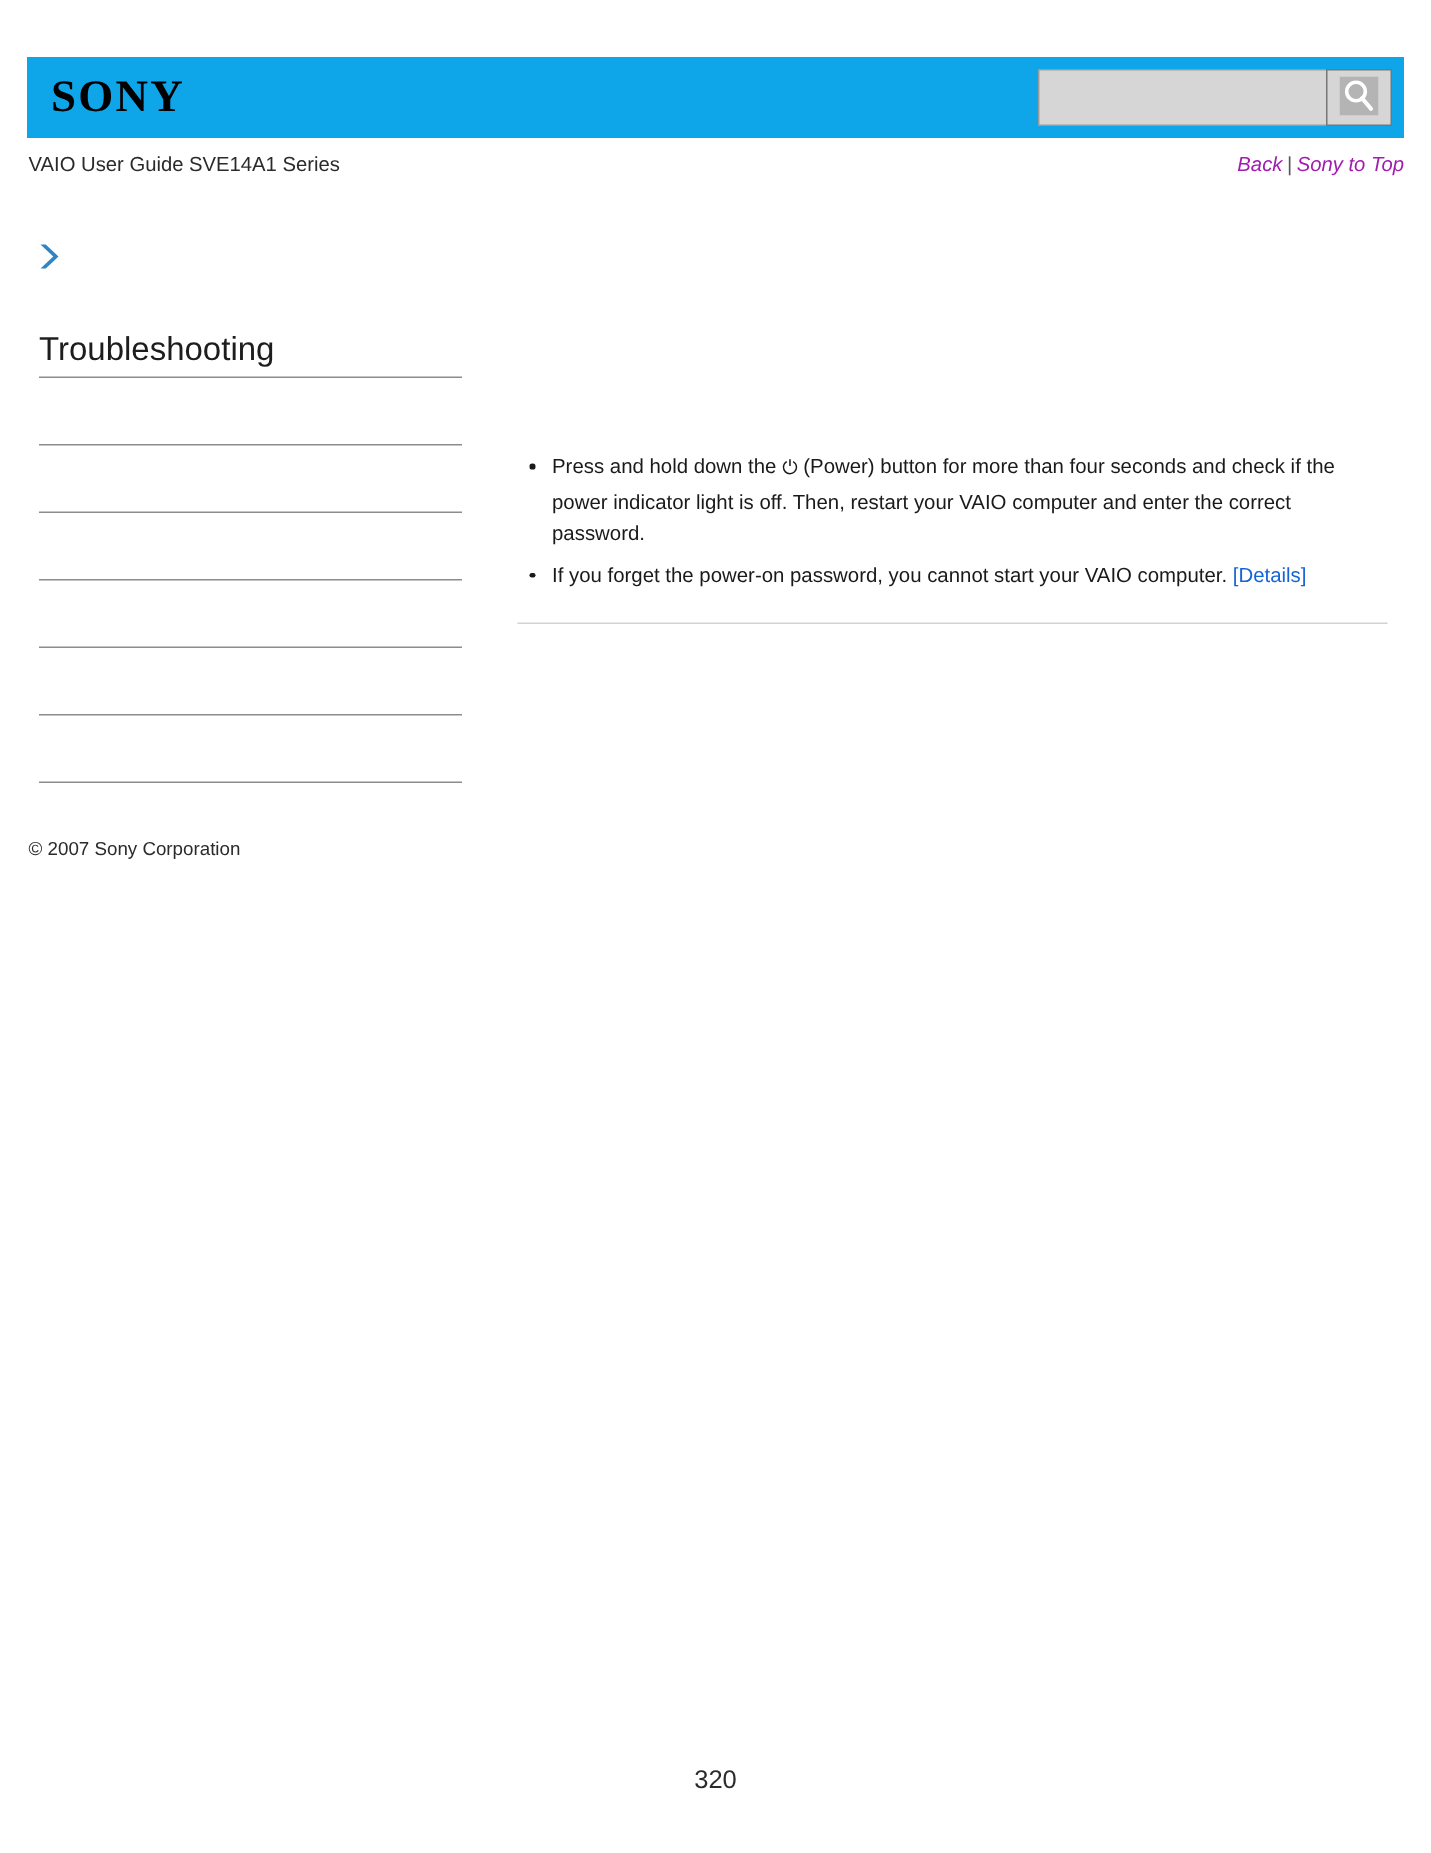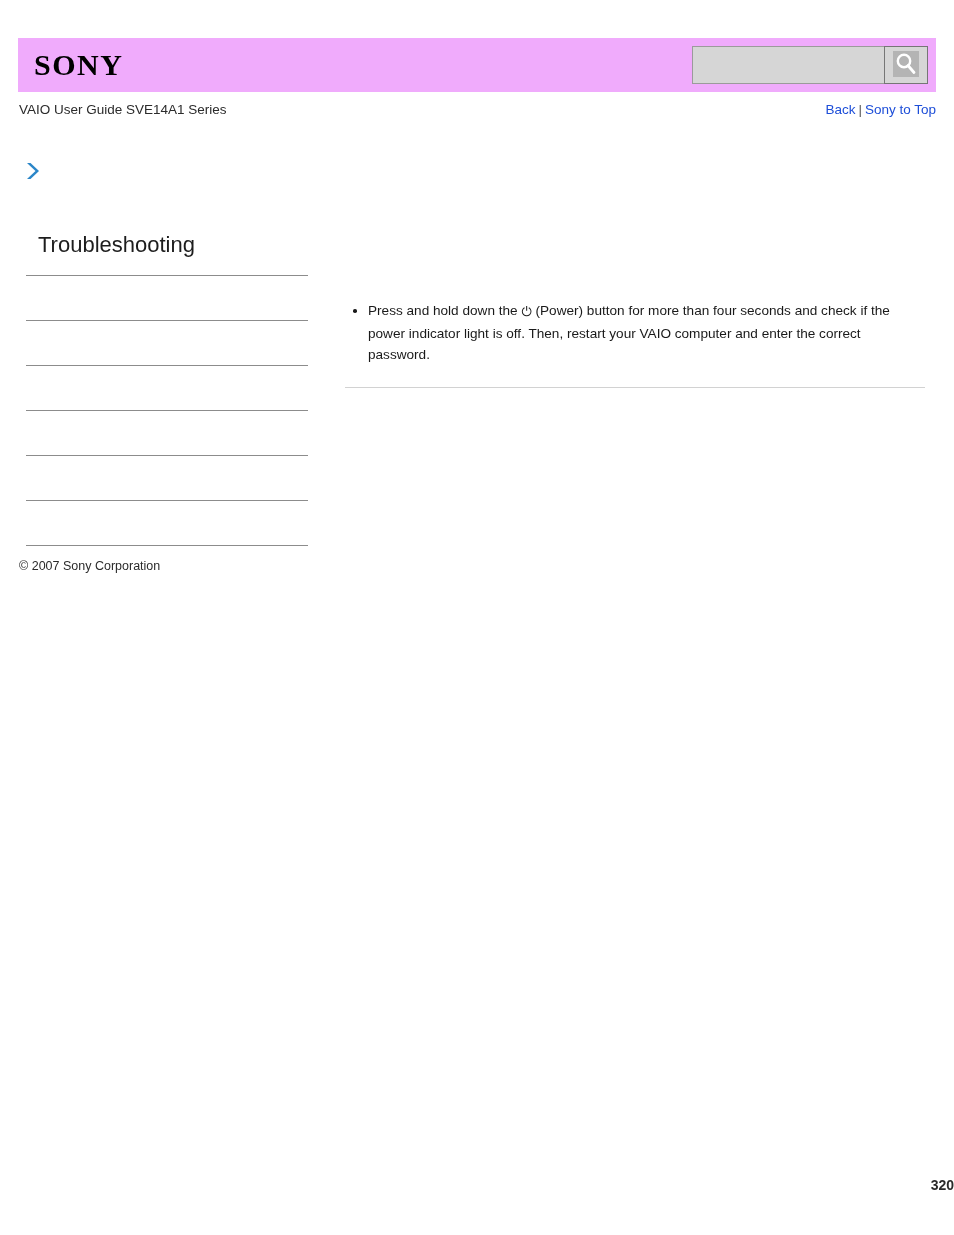--- a/index.html
+++ b/index.html
@@ -16,21 +16,21 @@
     overflow: hidden;
   }
 
   
   .header-bar {
     position: absolute;
     left: 18px;
     top: 38px;
     width: 918px;
     height: 54px;
-    background: #f0abfc;
+    background: #0ea5e9;
     box-sizing: border-box;
   }
   .sony-logo {
     position: absolute;
     left: 16px;
     top: 10px;
     font-family: "Liberation Serif", serif;
     font-weight: bold;
     font-size: 30px;
     letter-spacing: 1.5px;
@@ -86,22 +86,23 @@
     text-align: center;
   }
   .nav-links {
     position: absolute;
     right: 18px;
     top: 102px;
     font-size: 13.5px;
     white-space: nowrap;
   }
   .nav-links a {
-    color: #1d4ed8;
+    color: #a21caf;
     text-decoration: none;
+    font-style: italic;
   }
   .nav-sep {
     color: #555;
     margin: 0 3px;
   }
 
   
   .chevron-row {
     position: absolute;
     left: 24px;
@@ -119,21 +120,21 @@
     position: absolute;
     left: 26px;
     top: 218px;
     width: 282px;
   }
   .sidebar-title {
     font-size: 22px;
     font-weight: normal;
     color: #1d1d1d;
     line-height: 30px;
-    margin: 12px;
+    margin: 0;
     padding-bottom: 3px;
   }
   .sidebar-rule {
     height: 0;
     border-top: 1px solid #8c8c8c;
     width: 282px;
   }
   .sidebar-slot {
     height: 44px;
     border-bottom: 1px solid #8c8c8c;
@@ -199,24 +200,23 @@
     color: #1565d8;
     text-decoration: none;
   }
 
   
   .page-number {
     position: absolute;
     left: 0;
     right: 0;
     top: 1177px;
-    text-align: right;
-    font-size: 14px;
+    text-align: center;
+    font-size: 17px;
     color: #2b2b2b;
-    font-weight: bold;
   }
 </style>
 </head>
 <body>
 
 <div class="header-bar">
   <div class="sony-logo">SONY</div>
 
   <div class="search-wrap">
     <input class="search-input" type="text" placeholder="" style="">
@@ -260,18 +260,21 @@
 
 <div class="copyright">© 2007 Sony Corporation</div>
 
 <div class="content">
   <ul class="bullet-list">
 
     <li class="bullet-item">
       <span>Press and hold down the </span><span class="power-glyph">⏻</span><span> (Power) button for more than four seconds and check if the power indicator light is off. Then, restart your VAIO computer and enter the correct password.</span><br>
     </li>
 
+    <li class="bullet-item">
+      <span>If you forget the power-on password, you cannot start your VAIO computer. </span><a href="#" class="details-link">[Details]</a>
+    </li>
 
   </ul>
   <div class="content-rule"></div>
 </div>
 
 <div class="page-number">320</div>
 
 </body></html>

